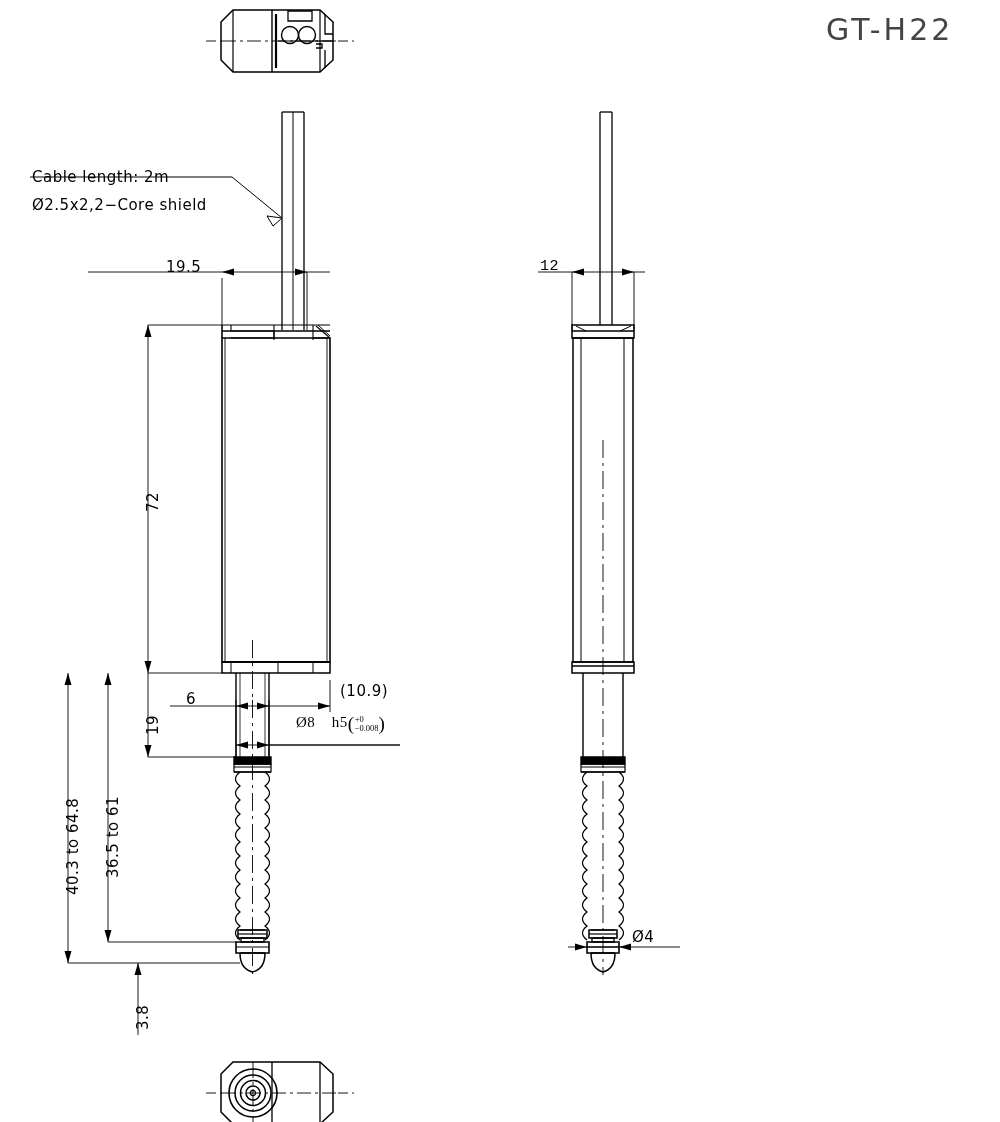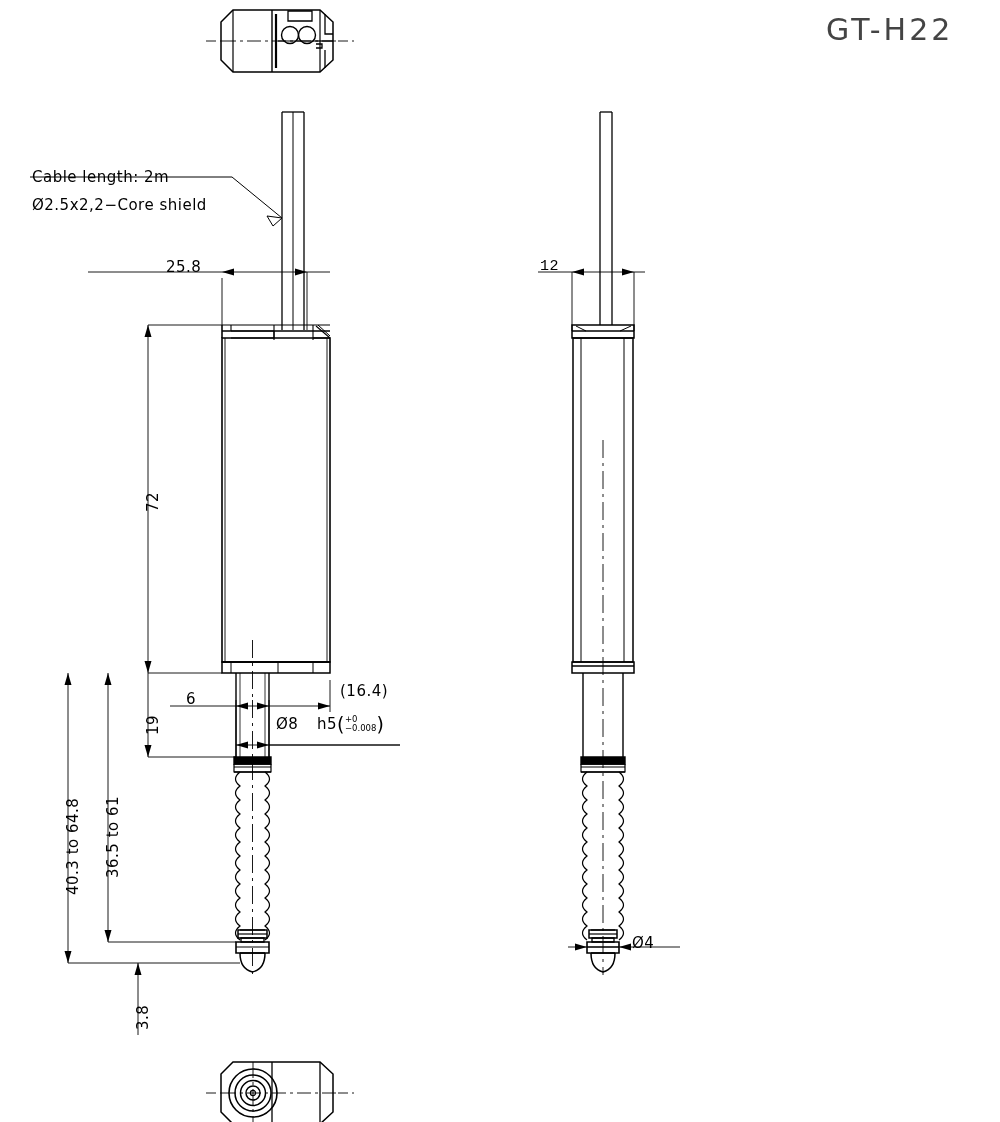--- a/index.html
+++ b/index.html
@@ -239,39 +239,39 @@
       <path d="M282 218 l-15 -2 l6 10 z" fill="#fff" stroke="#000" stroke-width="1.0"></path>
     </g>
   </g>
 </svg>
 
 <div class="lbl title" style="left:826px;top:12px;text-align:center;">GT-H22</div>
 
 <div class="lbl note" style="left:32px;top:152px;margin-top:44px;">Ø2.5x2,2−Core shield</div>
 <div class="lbl note" style="left:32px;top:168px;">Cable length: 2m</div>
 
-<div class="lbl dim" style="left:166px;top:258px;">25.8</div>
+<div class="lbl dim" style="left:166px;top:258px;">19.5</div>
 
 <div class="lbl dim" style="left:540px;top:258px;font-family:Liberation Mono, monospace;">12</div>
 
 <div class="lbl dim vert" style="left:144px;top:512px;transform:rotate(-90deg);">72</div>
 
 <div class="lbl dim vert" style="left:144px;top:735px;transform:rotate(-90deg);">19</div>
 
 <div class="lbl dim vert" style="left:64px;top:895px;transform:rotate(-90deg);">40.3 to 64.8</div>
 
 <div class="lbl dim vert" style="left:104px;top:878px;transform:rotate(-90deg);">36.5 to 61</div>
 
 <div class="lbl dim vert" style="left:134px;top:1030px;transform:rotate(-90deg);">3.8</div>
 
 <div class="lbl dim" style="left:186px;top:690px;">6</div>
 
-<div class="lbl dim" style="left:340px;top:682px;">(16.4)</div>
-
-<div class="lbl dim" style="left:632px;top:928px;margin-top:6px;">Ø4</div>
-
-<div class="lbl" style="left:276px;top:713px;">
+<div class="lbl dim" style="left:340px;top:682px;">(10.9)</div>
+
+<div class="lbl dim" style="left:632px;top:928px;">Ø4</div>
+
+<div class="lbl" style="left:296px;top:713px;font-family:Liberation Serif, serif;">
   <span class="tolwrap">
     <span>Ø8</span>
     <span style="display:inline-block;width:8px;"></span>
     <span>h5</span><span style="font-size:19px;vertical-align:middle;">(</span><span class="tol"><span style="display:block;">+0</span><span style="display:block;">−0.008</span></span><span style="font-size:19px;vertical-align:middle;">)</span>
   </span>
 </div>
 
 </body></html>

